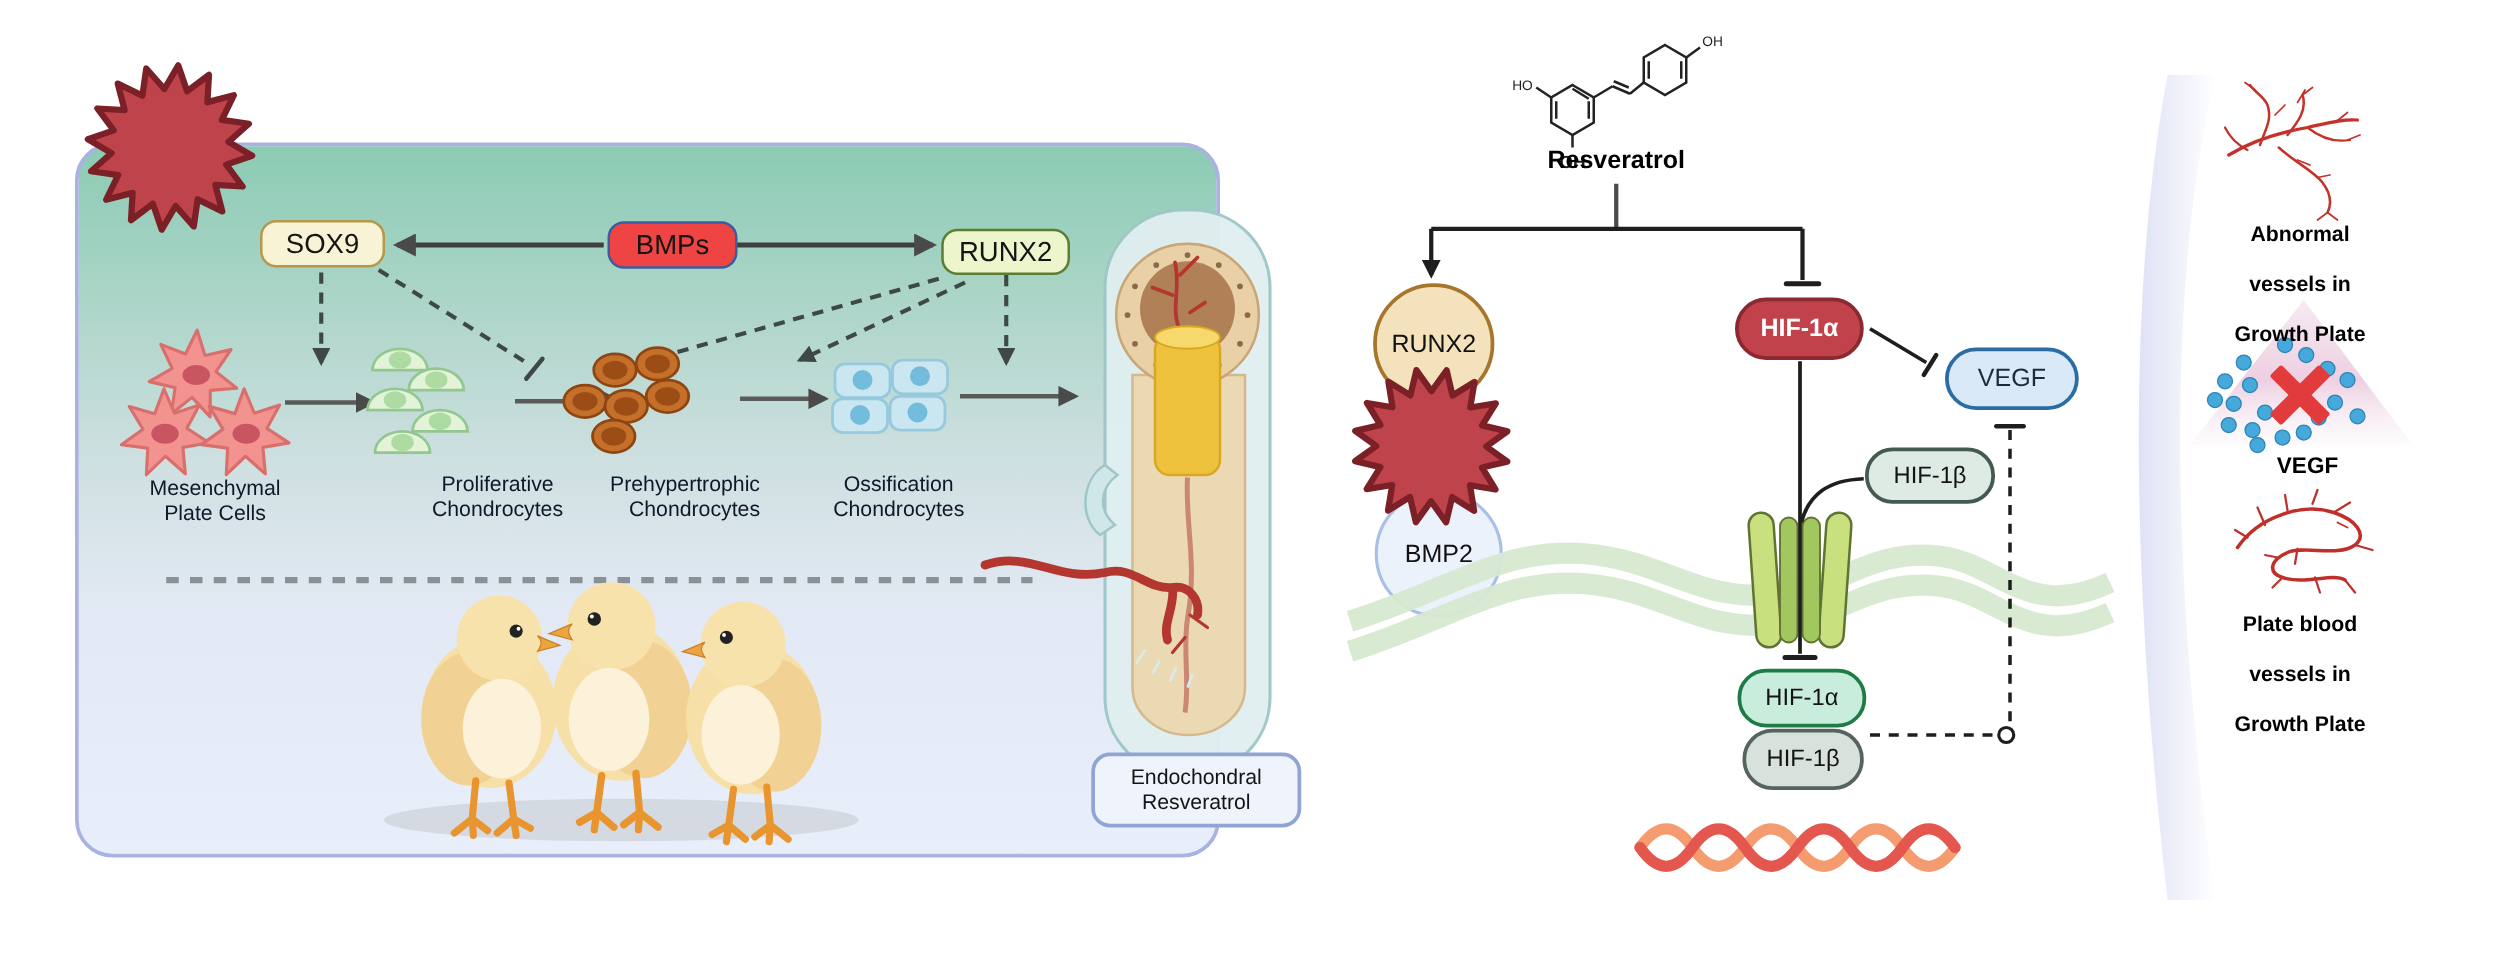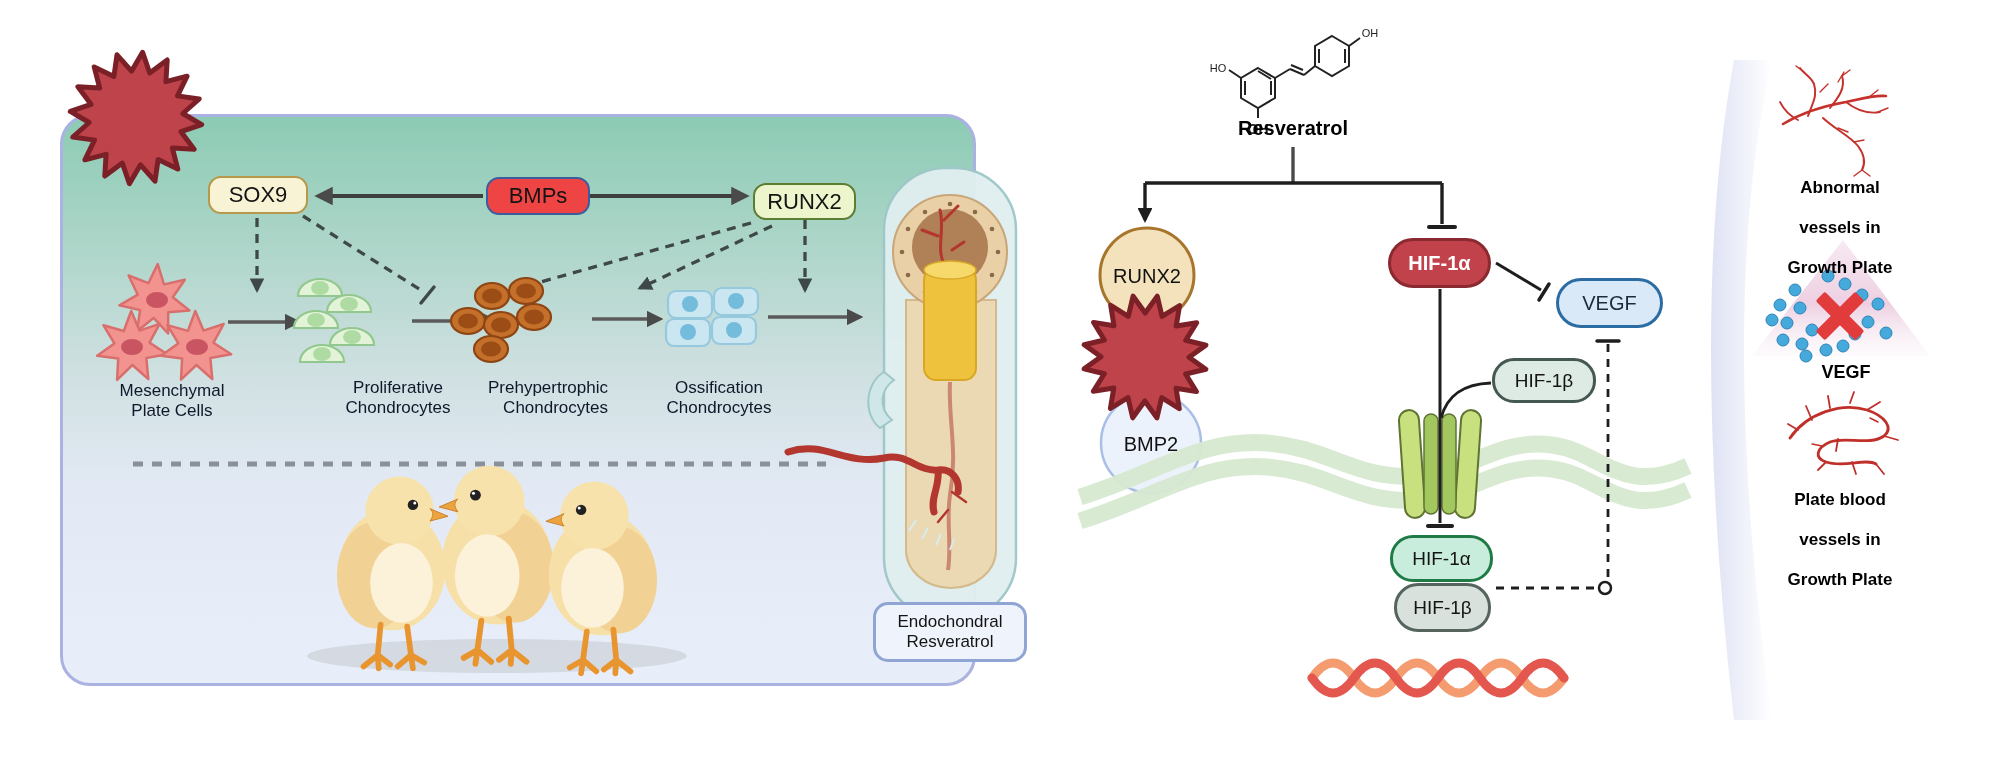--- a/index.html
+++ b/index.html
@@ -305,21 +305,21 @@
   </div>
 <div class="stage-cap" style="left:548px;top:378px;text-align:right;">
   <div>Prehypertrophic</div>
     <div>Chondrocytes</div>
   </div>
 <div class="stage-cap" style="left:719px;top:378px;">
   <div>Ossification</div>
     <div>Chondrocytes</div>
   </div>
 
-<div class="pill" style="left:873px;top:602px;width:154px;height:60px;border-radius:15px;background:#EFF3FB;border:3px solid #90A5D4;font-size:17px;line-height:20px;flex-direction:column;">
+<div class="pill" style="left:873px;top:602px;width:168px;height:60px;border-radius:15px;background:#EFF3FB;border:3px solid #90A5D4;font-size:17px;line-height:20px;flex-direction:column;">
   <div>Endochondral</div>
   <div>Resveratrol</div>
 </div>
 
 <div class="cap" style="left:1293px;top:118px;font-size:20px;">Resveratrol</div>
 <div class="ctxt" style="left:1147px;top:276px;">RUNX2</div>
 <div class="ctxt" style="left:1151px;top:444px;">BMP2</div>
 
 <div class="pill" style="left:1388px;top:238px;width:103px;height:50px;border-radius:25px;background:#C2424B;border:3px solid #8A2930;color:#fff;font-weight:bold;font-size:20px;">HIF-1α</div>
 <div class="pill" style="left:1556px;top:278px;width:107px;height:50px;border-radius:25px;background:#D9E9F8;border:3px solid #2B6CA3;font-size:20px;color:#1c2b3a;">VEGF</div>

